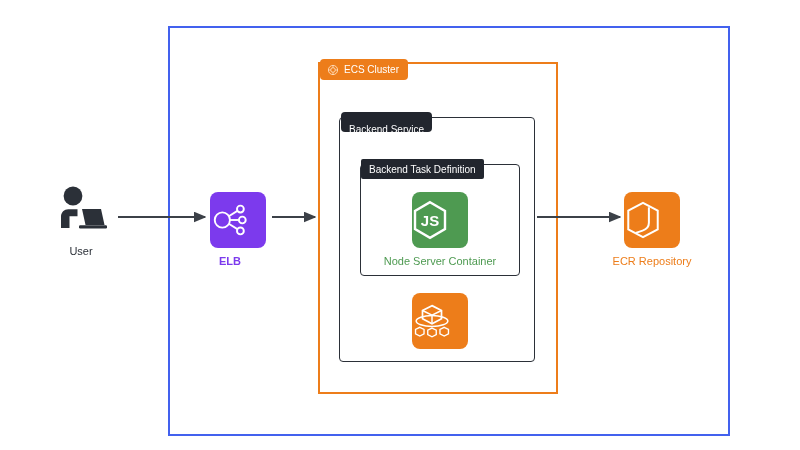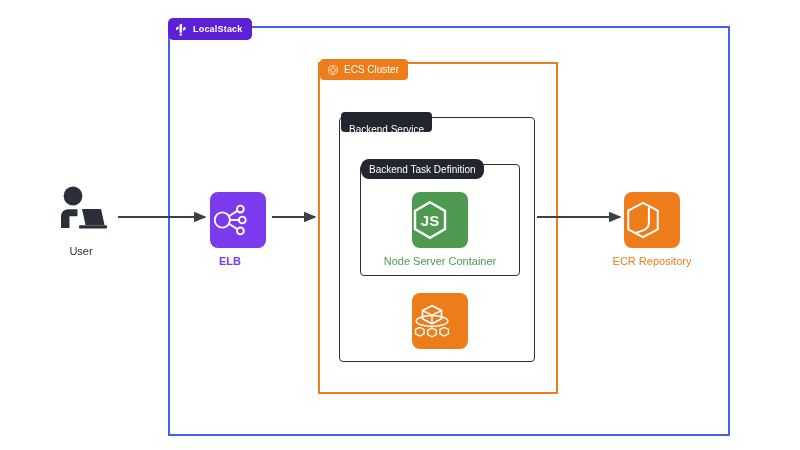--- a/index.html
+++ b/index.html
@@ -114,21 +114,21 @@
     height: 112px;
     border: 1.5px solid #2b3038;
     border-radius: 4px;
     background: #ffffff;
   }
   .task-badge {
     left: 361px;
     top: 159px;
     height: 20px;
     background: #22262e;
-    border-radius: 8px;
+    border-radius: 2px;
     display: flex;
     align-items: center;
     padding: 0 8px;
   }
   .task-badge-text {
     color: #ffffff;
     font-size: 10px;
     white-space: nowrap;
   }
 
@@ -201,31 +201,20 @@
       </marker>
     </defs>
 
     <line x1="118" y1="217" x2="205" y2="217" stroke="#3c4148" stroke-width="1.8" marker-end="url(#ah)"></line>
 
     <line x1="272" y1="217" x2="315" y2="217" stroke="#3c4148" stroke-width="1.8" marker-end="url(#ah)"></line>
 
     <line x1="537" y1="217" x2="620" y2="217" stroke="#3c4148" stroke-width="1.8" marker-end="url(#ah)"></line>
   </svg>
 
-  <div class="abs ls-badge">
-    <span style="display:flex;">
-      <svg width="13" height="13" viewBox="0 0 24 24">
-        <path d="M2 8.6 L6.6 6.2 L6.6 11.2 L2 13.6 Z" fill="#ffffff"></path>
-        <path d="M8.4 3.2 L13 1 L13 17 L8.4 19.2 Z" fill="#ffffff"></path>
-        <path d="M14.8 9.2 L19.4 7 L19.4 12 L14.8 14.2 Z" fill="#ffffff"></path>
-        <path d="M8.4 20.6 L13 18.4 L13 22.6 L8.4 24 Z" fill="#ffffff" opacity="0.85"></path>
-      </svg>
-    </span>
-    <span class="ls-badge-text">LocalStack</span>
-  </div>
 
   <div class="abs ecs-badge">
     <span style="display:flex;">
       <svg width="12" height="12" viewBox="0 0 24 24">
         <circle cx="12" cy="12" r="9.2" fill="none" stroke="#ffdfc0" stroke-width="1.8"></circle>
         <circle cx="12" cy="12" r="4.6" fill="none" stroke="#ffdfc0" stroke-width="1.8"></circle>
         <g stroke="#ffdfc0" stroke-width="1.6">
           <line x1="12" y1="2.8" x2="12" y2="7.4"></line>
           <line x1="12" y1="16.6" x2="12" y2="21.2"></line>
           <line x1="2.8" y1="12" x2="7.4" y2="12"></line>

